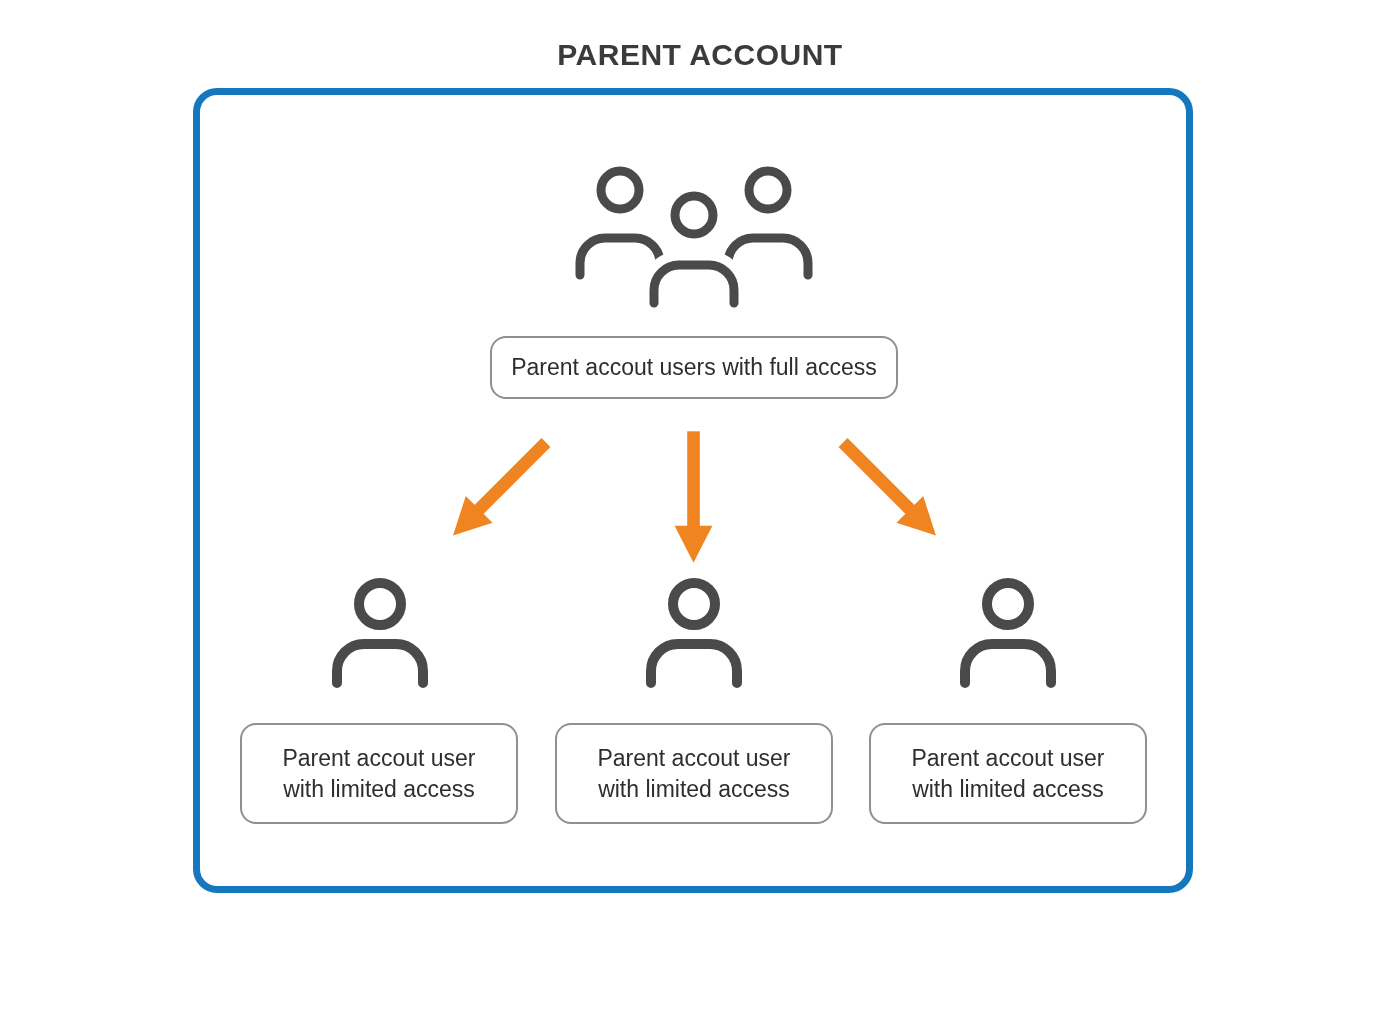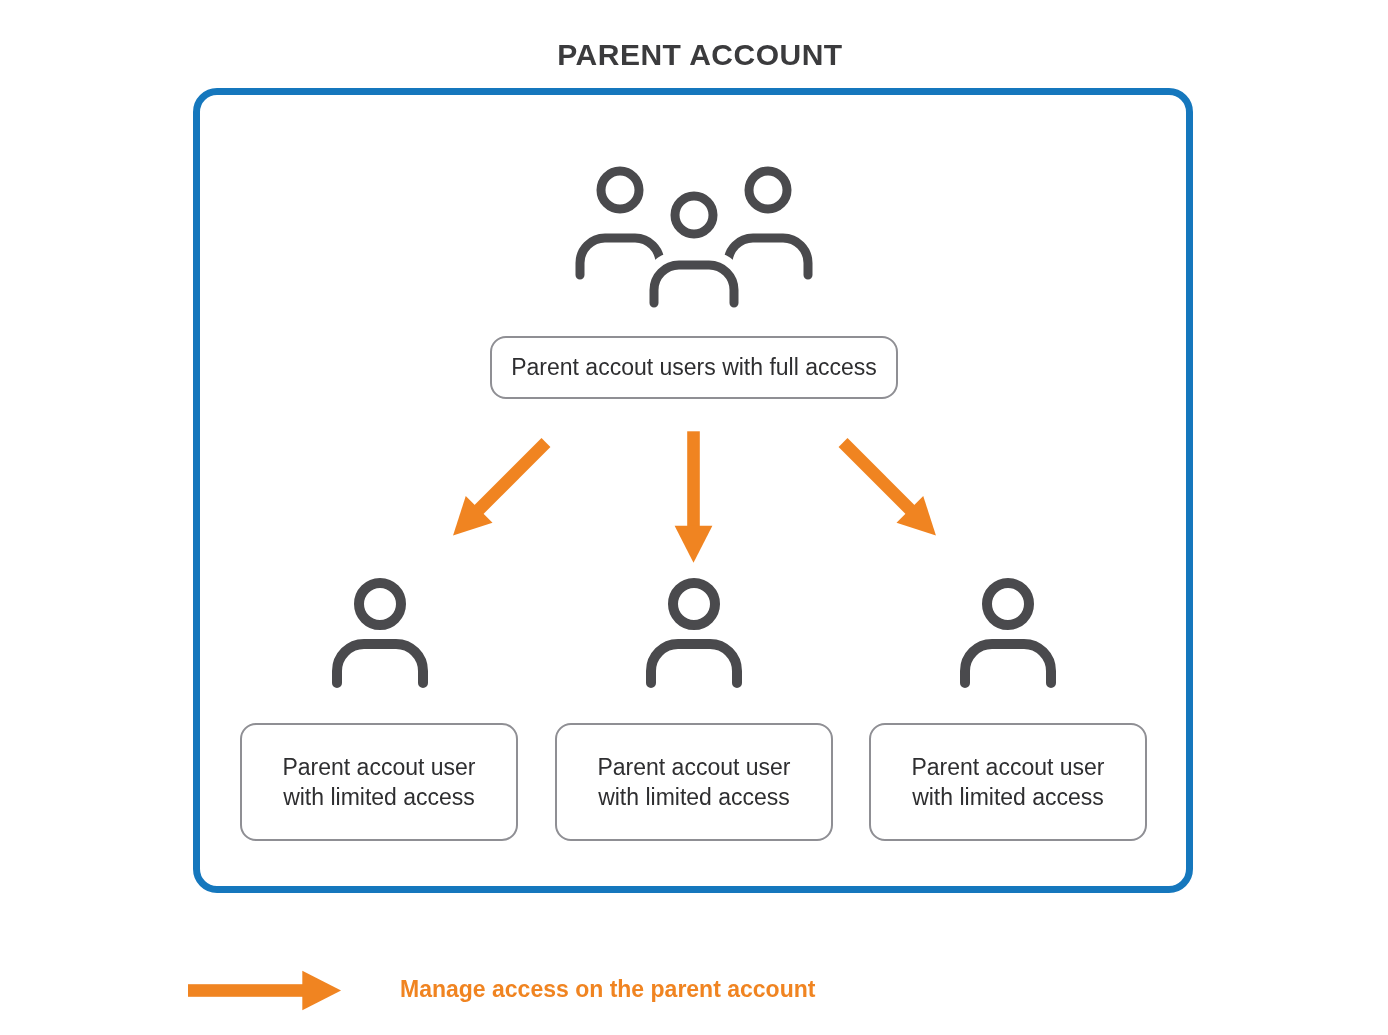--- a/index.html
+++ b/index.html
@@ -52,21 +52,21 @@
   }
   .full-box {
     left: 490px;
     top: 336px;
     width: 408px;
     height: 63px;
     font-size: 23px;
   }
   .limited-box {
     width: 278px;
-    height: 118px;
+    height: 101px;
     font-size: 23px;
     line-height: 1.32;
   }
   .lb-1 { left: 240px; top: 723px; }
   .lb-2 { left: 555px; top: 723px; }
   .lb-3 { left: 869px; top: 723px; }
 
   .icon {
     position: absolute;
     display: block;
@@ -184,23 +184,14 @@
   </div>
   <div class="labelbox limited-box lb-2">
     <span>Parent accout user</span>
     <span>with limited access</span>
   </div>
   <div class="labelbox limited-box lb-3">
     <span>Parent accout user</span>
     <span>with limited access</span>
   </div>
 
-  <div class="legend">
-    <span class="legend-arrow">
-      <svg viewBox="0 0 160 45" xmlns="http://www.w3.org/2000/svg">
-        <rect x="0" y="16" width="120" height="13" fill="#f08421"></rect>
-        <polygon points="118,2 158,22.5 118,43" fill="#f08421"></polygon>
-      </svg>
-    </span>
-    <span class="legend-label">Manage access on the parent account</span>
-  </div>
 
 </div>
 
 </body></html>

